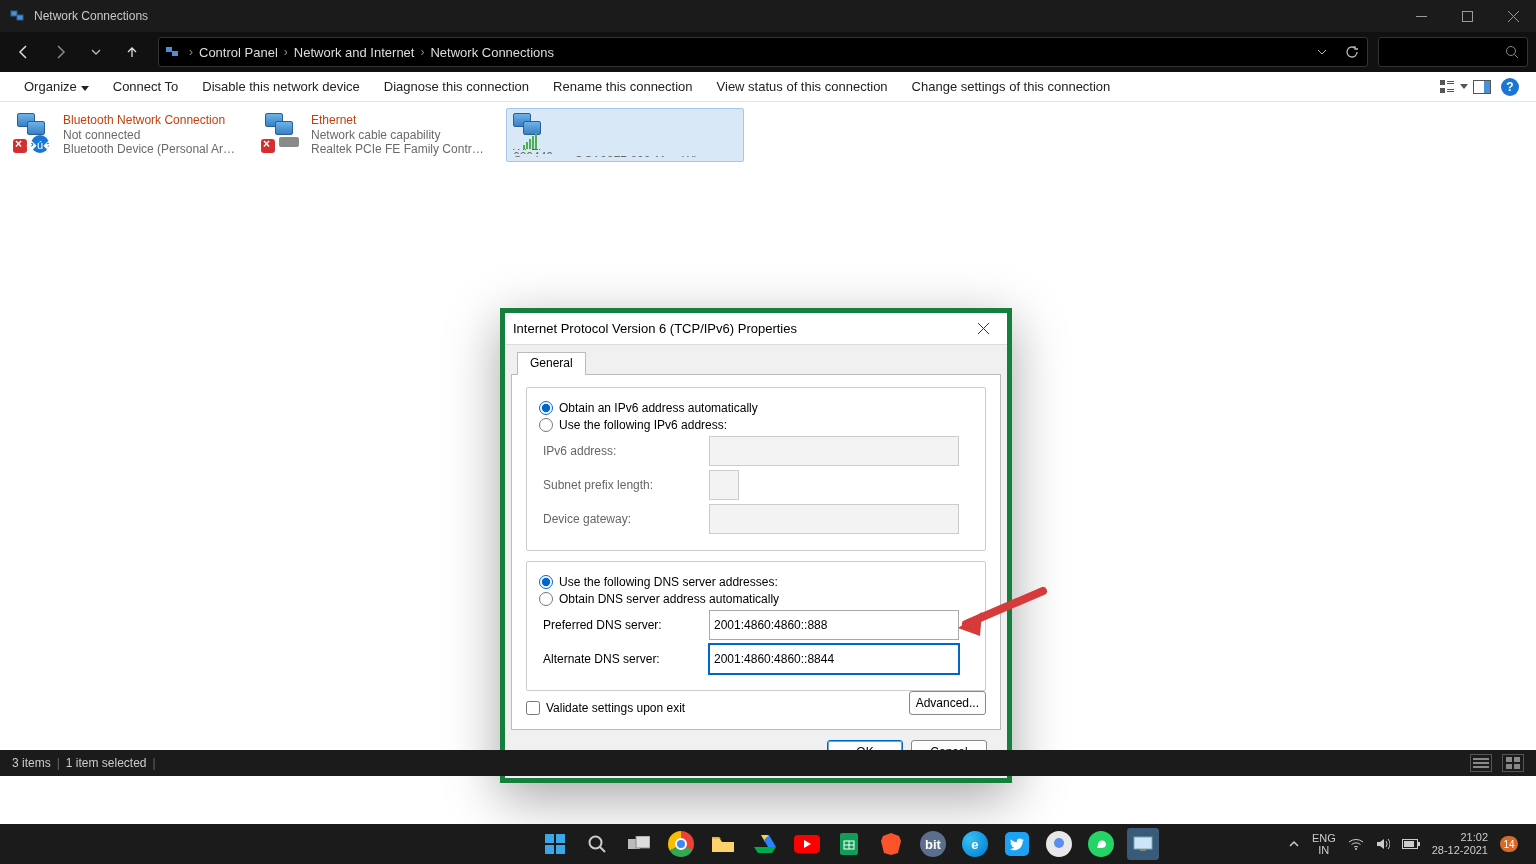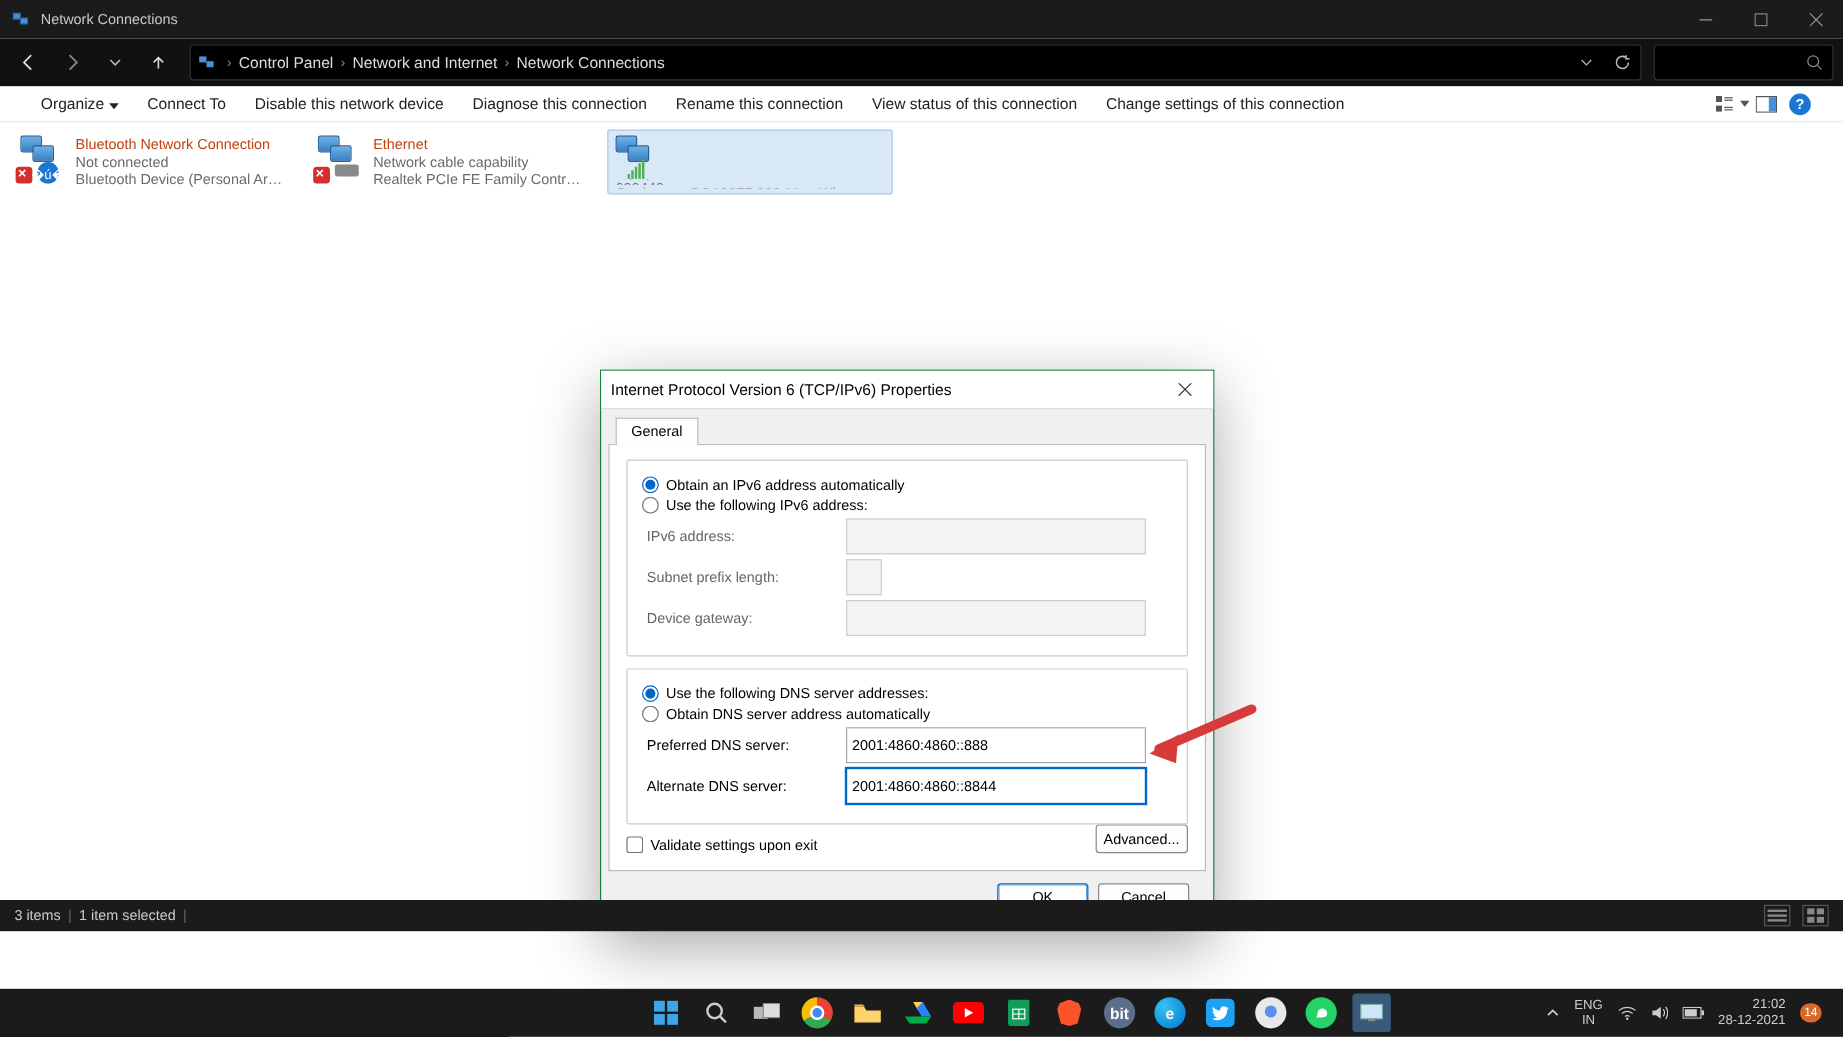--- a/index.html
+++ b/index.html
@@ -10,21 +10,21 @@
   .titlebar .winbtn { width:46px; height:32px; display:flex; align-items:center; justify-content:center; color:#9a9a9a; }
   .winbtn svg { width:11px; height:11px; }
   .navbar { height:40px; background:#111; display:flex; align-items:center; padding:0 8px; gap:4px; }
   .navbtn { width:32px; height:32px; display:flex; align-items:center; justify-content:center; color:#c0c0c0; }
   .addrbar { flex:1; height:30px; background:#000; border:1px solid #333; display:flex; align-items:center; border-radius:3px; margin-left:6px; }
   .addrbar .crumb { color:#ddd; font-size:13px; padding:0 4px; }
   .addrbar .sep { color:#888; font-size:12px; padding:0 2px; }
   .addrbar .spacer { flex:1; }
   .addrbar .abtn { width:30px; color:#bbb; display:flex; align-items:center; justify-content:center; }
   .searchbar { width:150px; height:30px; background:#000; border:1px solid #333; border-radius:3px; margin-left:6px; display:flex; align-items:center; justify-content:flex-end; padding-right:8px; color:#888; }
-  .cmdbar { height:30px; border-bottom:1px solid #e5e5e5; background:#fff; display:flex; align-items:center; font-size:13px; padding:0 22px; }
+  .cmdbar { height:30px; border-bottom:1px solid #e5e5e5; background:#fff; display:flex; align-items:center; font-size:13px; padding:0 12px; }
   .cmdbar .cmditem { padding:0 12px; color:#222; }
   .cmdbar .spacer { flex:1; }
   .cmdbar .ricon { width:28px; display:flex; align-items:center; justify-content:center; color:#444; }
   .helpicon { width:18px; height:18px; border-radius:50%; background:#1976d2; color:#fff; font-weight:bold; display:flex; align-items:center; justify-content:center; font-size:12px; }
   .content { position:relative; height:658px; background:#fff; }
   .adapters { display:flex; padding:6px 10px; gap:10px; }
   .adapter { width:238px; height:54px; display:flex; padding:4px 6px; gap:6px; border:1px solid transparent; border-radius:2px; }
   .adapter.sel { background:#d9e8f7; border-color:#a7c7e7;flex-direction:column; }
   .adapter .aicon { width:40px; position:relative; flex-shrink:0; }
   .adapter .acontent { flex:1; display:flex; flex-direction:column; font-size:12px; color:#333; line-height:15px; overflow:hidden; }
@@ -35,21 +35,21 @@
   .neticon .mon2 { position:absolute; width:18px; height:14px; left:10px; top:8px; background:linear-gradient(#6db3ea,#3a7fc1); border:1px solid #2a5f95; border-radius:2px; }
   .badge { position:absolute; left:-4px; top:26px; width:14px; height:14px; }
   .badge.err { background:#d32f2f; border-radius:3px; }
   .badge.err::after { content:"×"; color:#fff; font-size:12px; font-weight:bold; position:absolute; left:2px; top:-2px; }
   .badge.bt { left:14px; top:22px; width:18px; height:18px; border-radius:50%; background:#1976d2; color:#fff; font-size:11px; display:flex; align-items:center; justify-content:center; }
   .badge.eth { left:14px; top:24px; width:20px; height:10px; background:#8a8a8a; border-radius:2px; }
   .badge.wifi { left:10px; top:20px; }
   .wifibars { display:flex; align-items:flex-end; gap:1px; height:16px; }
   .wifibars span { width:3px; background:#4caf50; }
   .wifibars span:nth-child(1){height:4px} .wifibars span:nth-child(2){height:7px} .wifibars span:nth-child(3){height:10px} .wifibars span:nth-child(4){height:13px} .wifibars span:nth-child(5){height:16px}
-  .dialog { position:absolute; left:500px; top:206px; width:512px; background:#f0f0f0; border:1px solid #15803d; box-shadow:0 15px 50px rgba(0,0,0,.35); }
+  .dialog { position:absolute; left:500px; top:206px; width:512px; background:#f0f0f0; border:5px solid #15803d; box-shadow:0 15px 50px rgba(0,0,0,.35); }
   .dtitle { height:32px; background:#fff; display:flex; align-items:center; padding:0 8px; font-size:13px; border-bottom:1px solid #ddd; }
   .dtitle .t { flex:1; }
   .dclose { width:32px; height:32px; display:flex; align-items:center; justify-content:center; color:#333; }
   .dbody { padding:6px 6px 10px; }
   .tabstrip { height:24px; border-bottom:1px solid #bbb; display:flex; padding-left:6px; }
   .tab { border:1px solid #bbb; border-bottom:none; background:#f4f4f4; padding:3px 12px; font-size:12px; position:relative; top:1px; background:#fff; }
   .tabcontent { border:1px solid #bbb; border-top:none; background:#fff; padding:12px 14px 14px; }
   .desc { font-size:12px; color:#222; margin-bottom:16px; line-height:15px; }
   .group { border:1px solid #ccc; border-radius:2px; padding:10px 12px 12px; margin-bottom:10px; position:relative; }
   .radiorow { display:flex; align-items:center; gap:6px; font-size:12px; margin:3px 0; }

